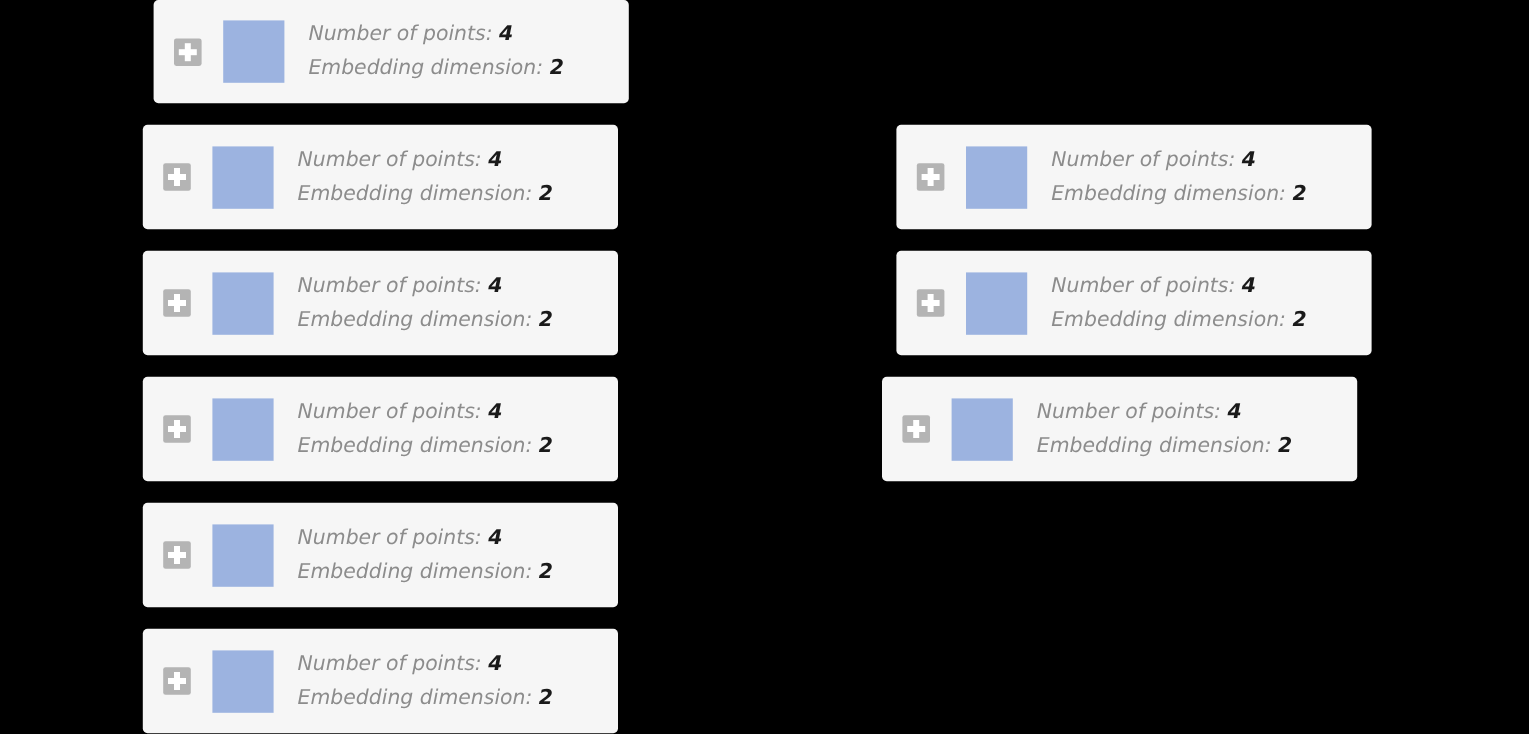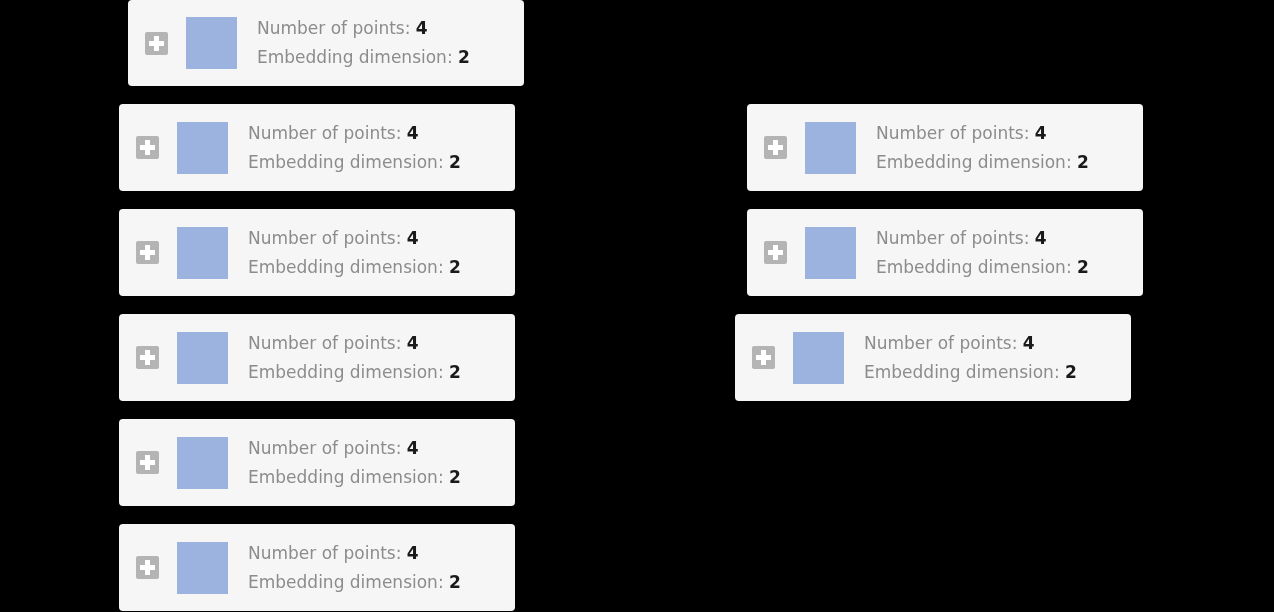--- a/index.html
+++ b/index.html
@@ -80,20 +80,21 @@
     display: flex;
     flex-direction: column;
     justify-content: center;
     line-height: 29px;
   }
 
   .info-row {
     white-space: nowrap;
     font-size: 17px;
     color: #8c8c8c;
+    font-style: italic;
   }
 
   .info-value {
     color: #1a1a1a;
     font-weight: bold;
     font-size: 17px;
   }
 </style>
 </head>
 <body>

